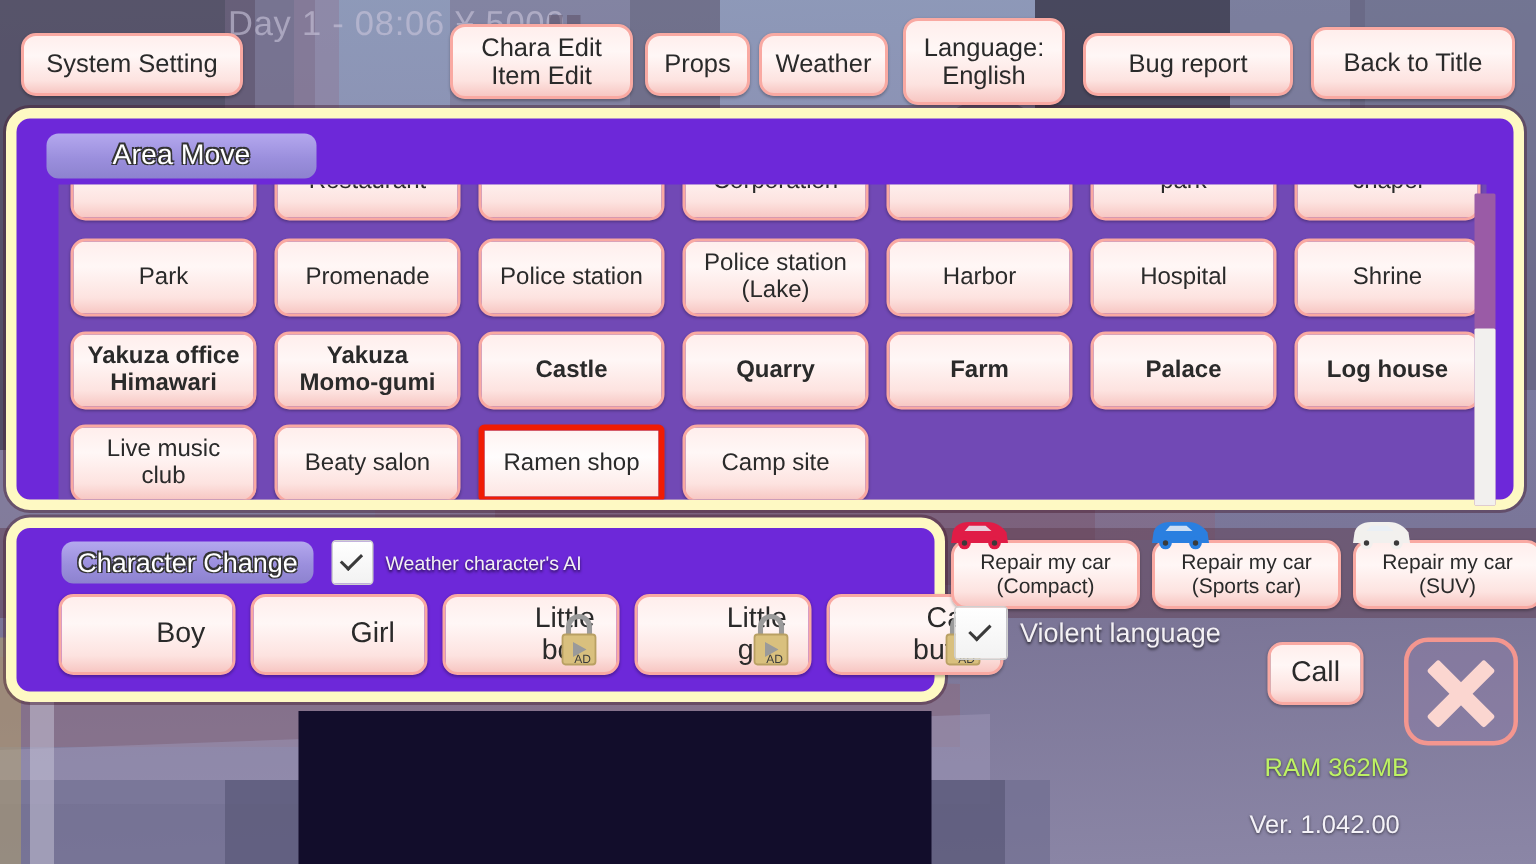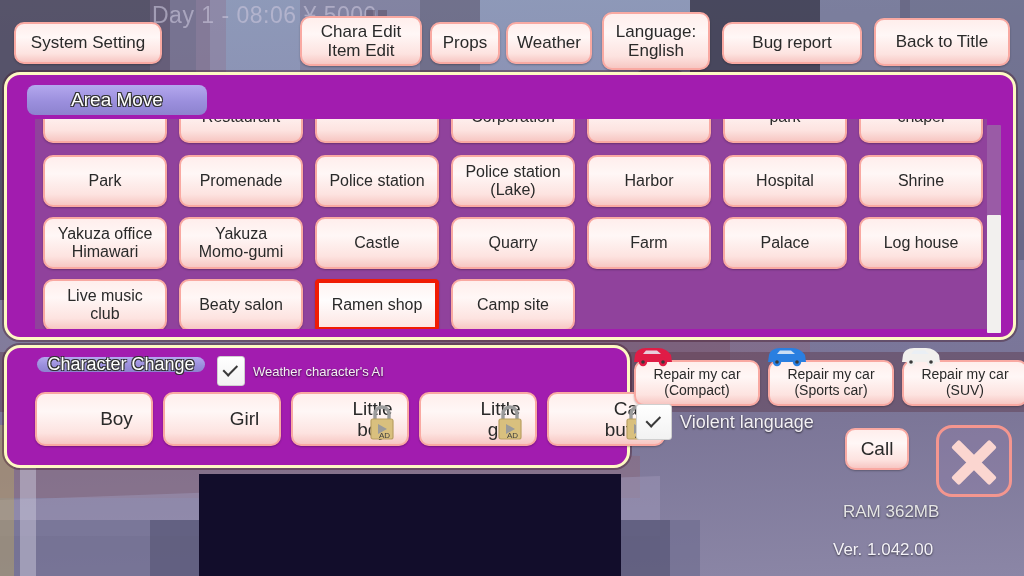--- a/index.html
+++ b/index.html
@@ -76,22 +76,22 @@
     user-select: none;
   }
 
   
   .toolbar { position:absolute; left:0; top:0; width:1024px; height:74px; }
   .toolbar .pbtn { position:absolute; font-size:17px; }
 
   
   .panel {
     position:absolute;
-    background:#a21caf;
-    border:3px solid #fef9c3;
+    background:#6d28d9;
+    border:7px solid #fef9c3;
     border-radius:16px;
     box-shadow:0 0 0 2px rgba(70,30,50,.45);
   }
   #area-panel { left:4px; top:72px; width:1012px; height:268px; }
   .panel-title {
     position:absolute;
     background: linear-gradient(180deg,#b4a8ee 0%, #9b8fdd 55%, #8d82cf 100%);
     border-radius:8px;
     color:#fff;
     font-size:19px;
@@ -109,40 +109,40 @@
   }
   .grid-row { position:absolute; left:0; display:flex; gap:12px; padding-left:8px;justify-content:flex-end; }
   .grid-row .pbtn { width:124px; height:52px; font-size:16px; flex:0 0 auto; }
   .grid-row .pbtn.sel {
     border:4px solid #f01c04;
     border-radius:4px;
     background: linear-gradient(180deg,#fff3f1 0%, #fffdfd 40%, #fde6e3 100%);
   }
   #row0 { top:-28px; }
   #row1 { top:36px; }
-  #row2 { top:98px; }
+  #row2 { top:98px;font-weight:bold; }
   #row3 { top:160px; }
 
   .scrollbar {
     position:absolute; right:12px; top:50px;
     width:14px; height:208px;
     background:#9a5ba6;
     border-radius:1px;
     cursor:pointer;
   }
   .scroll-thumb {
     position:absolute; left:0; top:90px;
     width:14px; height:118px;
     background:#f2f0ee;
     border-radius:1px;
   }
 
   
   #char-panel { left:4px; top:345px; width:626px; height:123px; }
-  #char-title { left:30px; top:9px; width:168px; height:15px; font-size:18px; }
+  #char-title { left:30px; top:9px; width:168px; height:28px; font-size:18px; }
 
   .chk-row { position:absolute; display:flex; align-items:center; gap:8px; }
   #ai-chk-row { left:210px; top:8px; }
   .checkbox {
     width:28px; height:30px;
     background: linear-gradient(180deg,#ffffff 0%, #f2f2f2 100%);
     border:1px solid #cfcfcf;
     border-radius:3px;
     display:flex; align-items:center; justify-content:center;
     cursor:pointer;
@@ -187,21 +187,21 @@
   #close-btn .x-glyph { position:relative; width:54px; height:54px; }
   #close-btn .x-glyph span {
     position:absolute; left:0; top:23px; width:54px; height:11px;
     background:#fbd6d0; border-radius:2px;
   }
   #close-btn .x-glyph span:first-child { transform: rotate(45deg); }
   #close-btn .x-glyph span:last-child { transform: rotate(-45deg); }
 
   #ram-text {
     position:absolute; left:843px; top:502px;
-    font-size:17px; color:#e5e5e5;
+    font-size:17px; color:#bef264;
     text-shadow:0 1px 2px rgba(0,0,0,.6);
   }
   #ver-text {
     position:absolute; left:833px; top:540px;
     font-size:17px; color:#f4f2f8;
     text-shadow:0 1px 2px rgba(0,0,0,.6);
   }
 
   #dark-panel {
     position:absolute; left:199px; top:474px; width:422px; height:102px;

